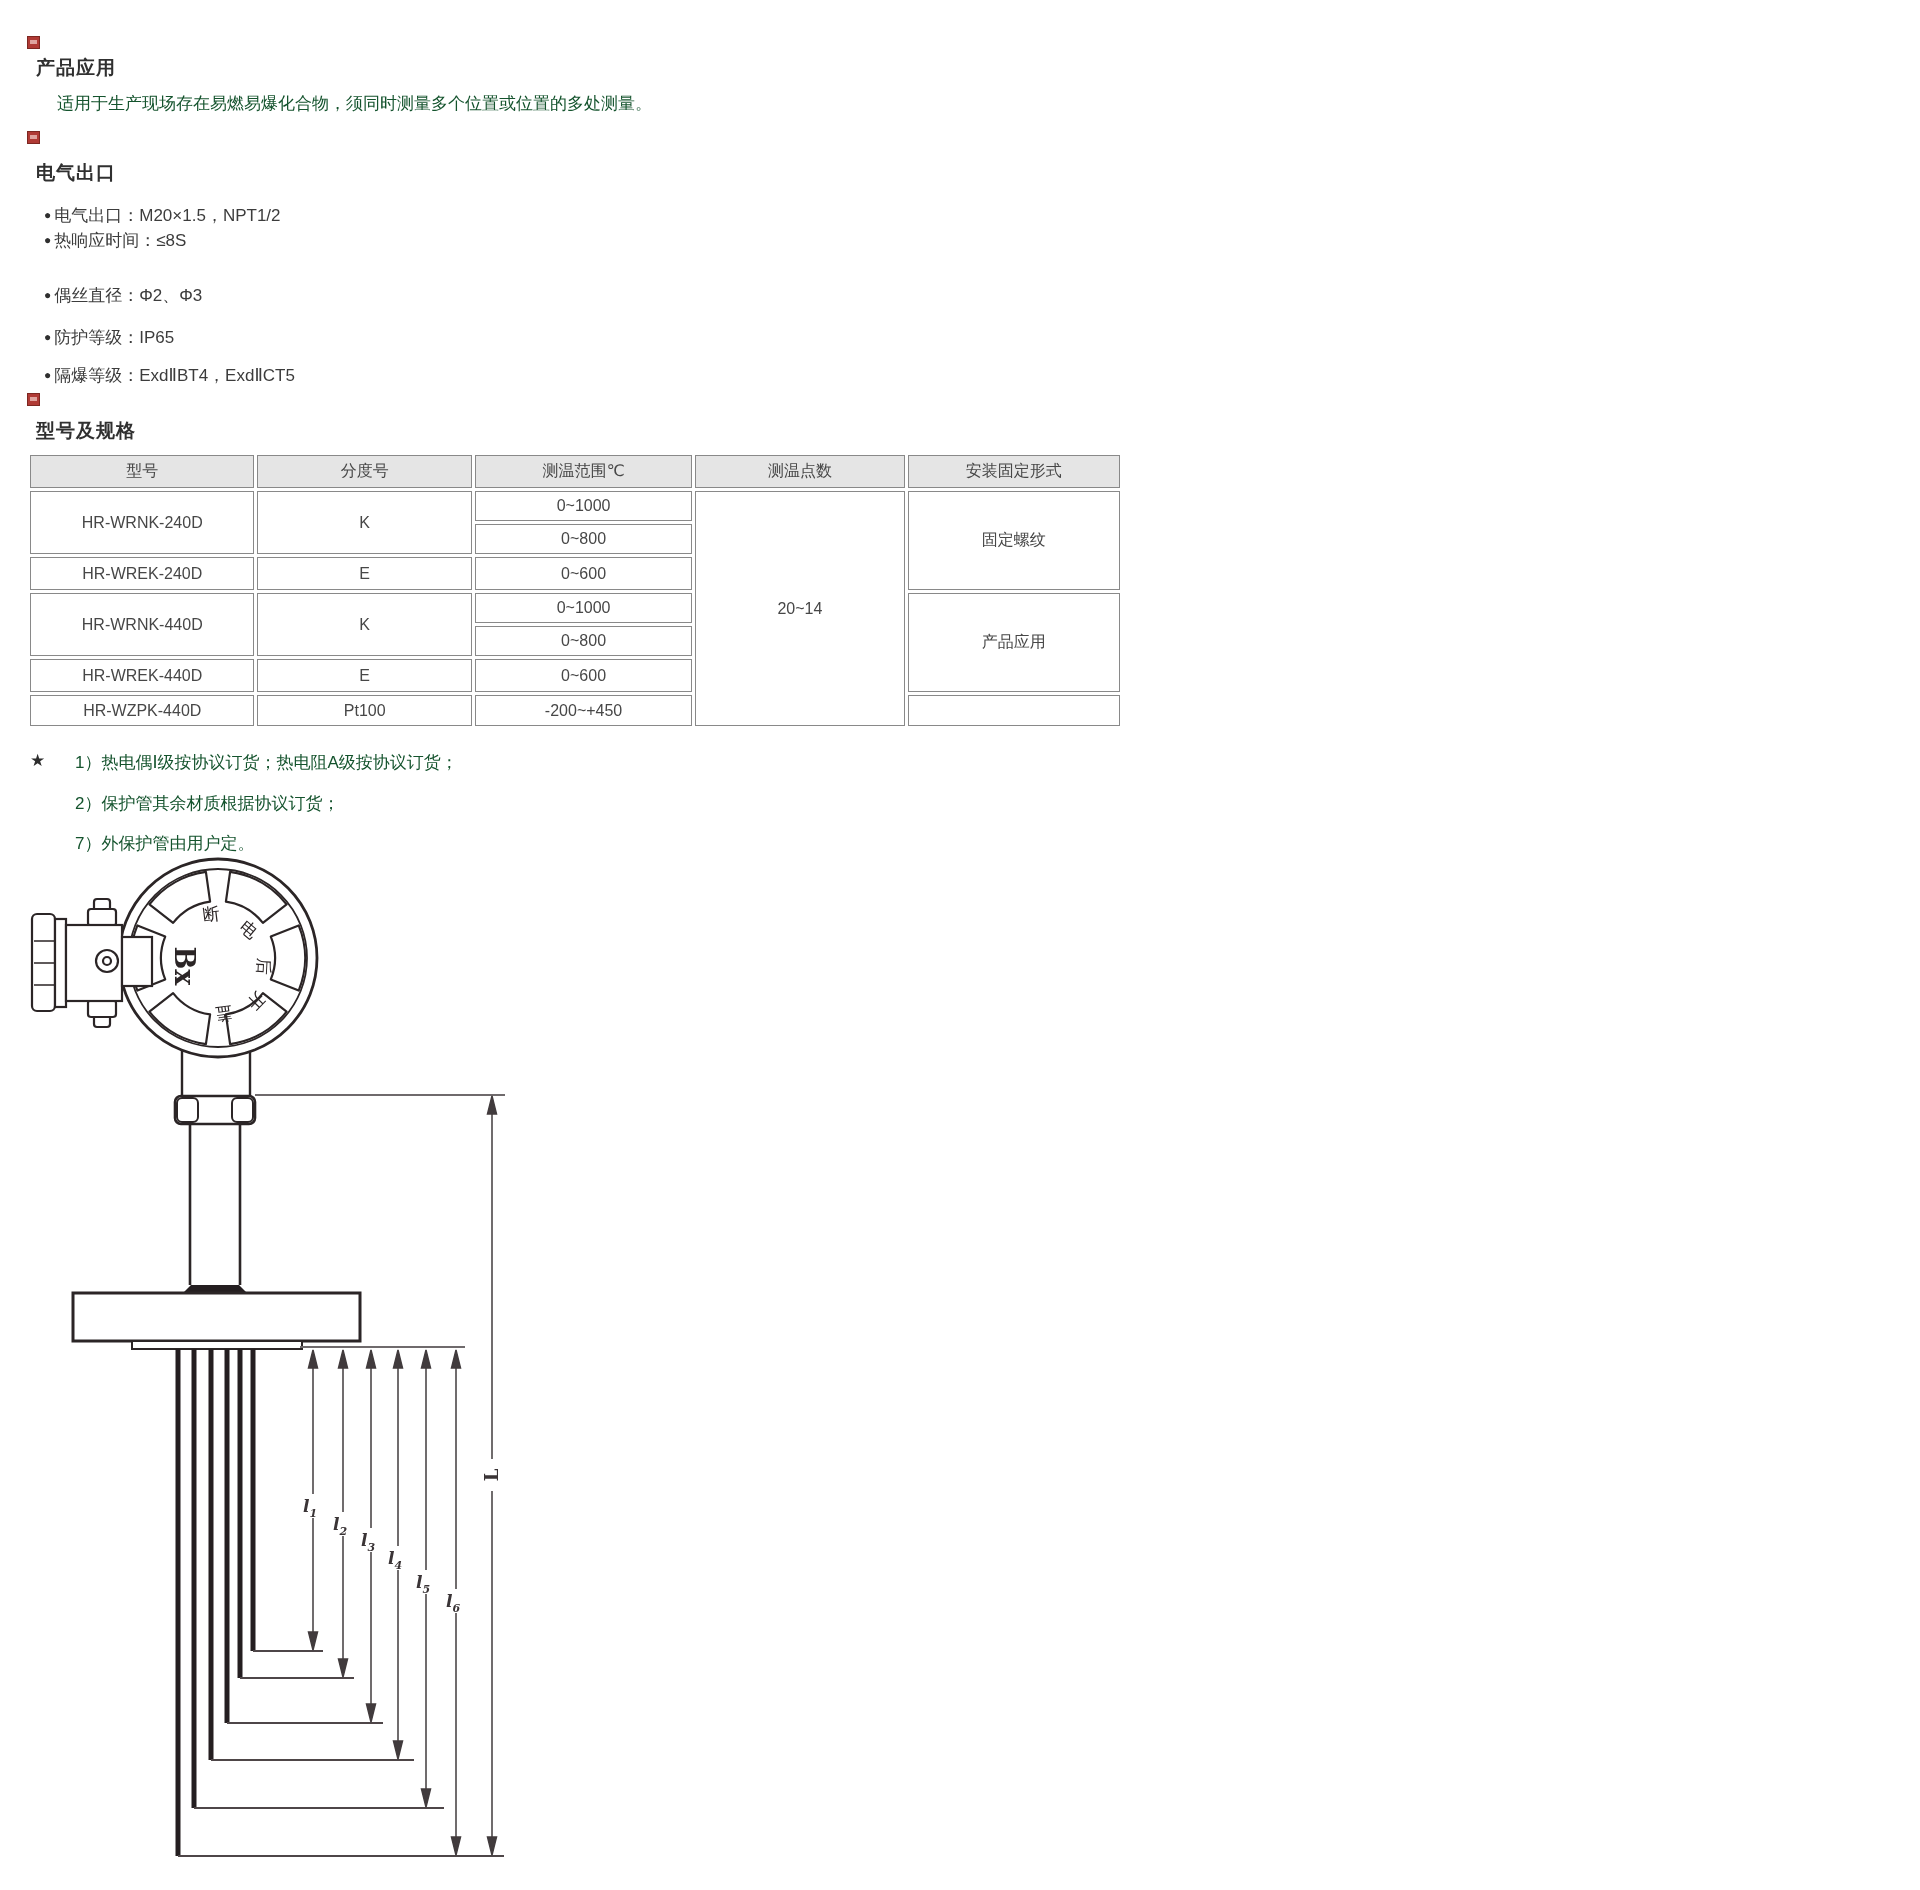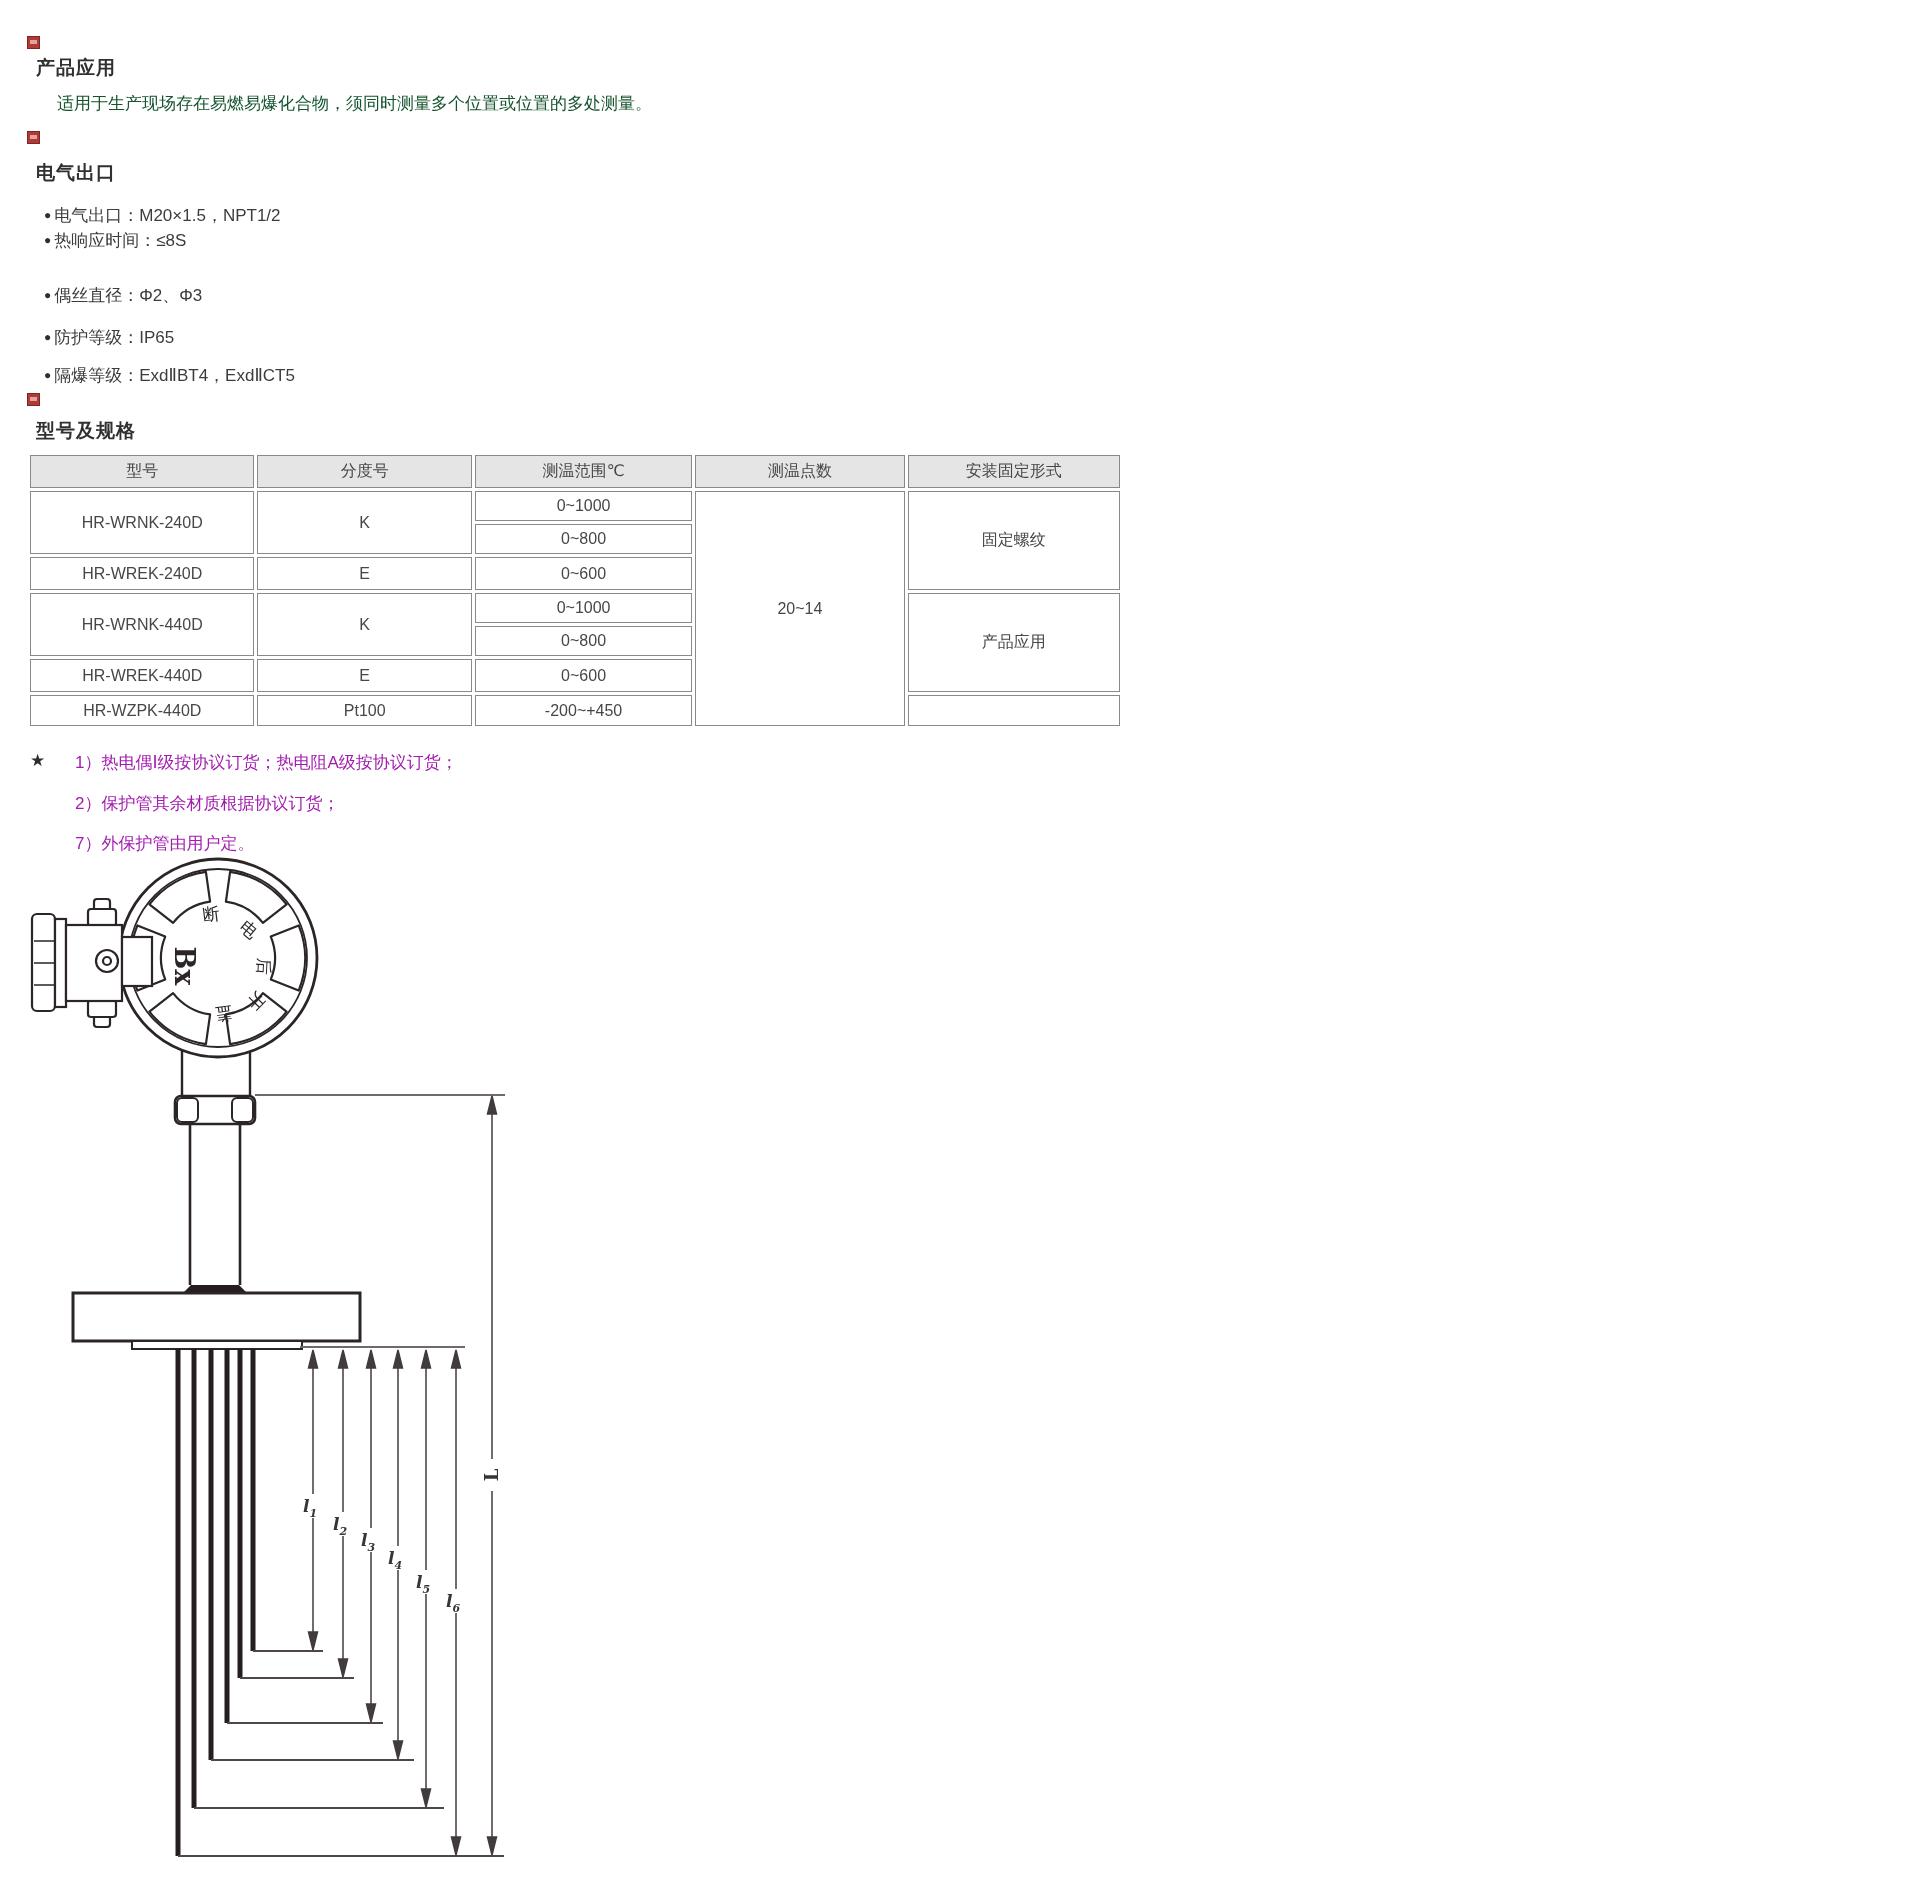--- a/index.html
+++ b/index.html
@@ -30,21 +30,21 @@
     position:absolute;left:27px;top:452px;width:1096px;
     border-collapse:separate;border-spacing:3px;table-layout:fixed;
     font-size:16px;color:#474747;
   }
   table.spec th,table.spec td{
     border:1px solid #898989;text-align:center;vertical-align:middle;
     padding:0;background:#ffffff;font-weight:normal;overflow:hidden;
   }
   table.spec th{background:#e5e5e5;height:30px;}
   .note-star{position:absolute;left:30px;font-size:17px;color:#2d2d2d;}
-  .note-line{position:absolute;left:75px;font-size:17px;color:#a21caf;white-space:nowrap;}
+  .note-line{position:absolute;left:75px;font-size:17px;color:#14532d;white-space:nowrap;}
   svg text{font-family:"Liberation Sans","DejaVu Sans",sans-serif;}
   .dim-main{font-family:"DejaVu Serif","Liberation Serif",serif;font-style:italic;font-weight:bold;font-size:17px;fill:#3a3436;}
   .dim-sub{font-family:"DejaVu Serif","Liberation Serif",serif;font-style:italic;font-weight:bold;font-size:11px;fill:#3a3436;}
   .ring-char{font-size:17px;fill:#2b2526;}
   .bx-label{font-family:"DejaVu Serif","Liberation Serif",serif;font-weight:bold;font-size:27px;fill:#2b2526;}
   .l-label{font-family:"DejaVu Serif","Liberation Serif",serif;font-weight:bold;font-size:18px;fill:#3a3436;}
 </style>
 </head>
 <body>
 

